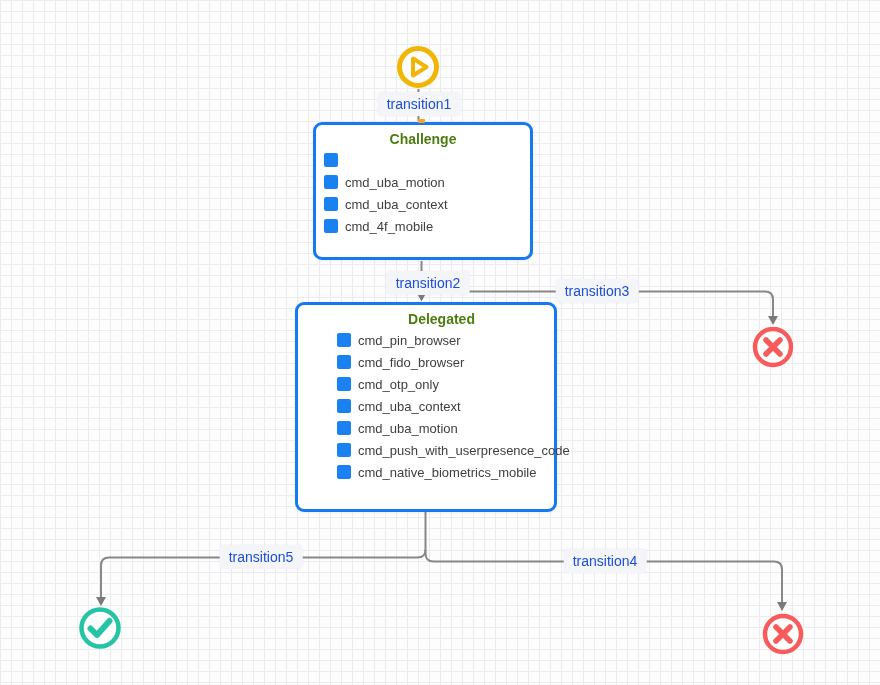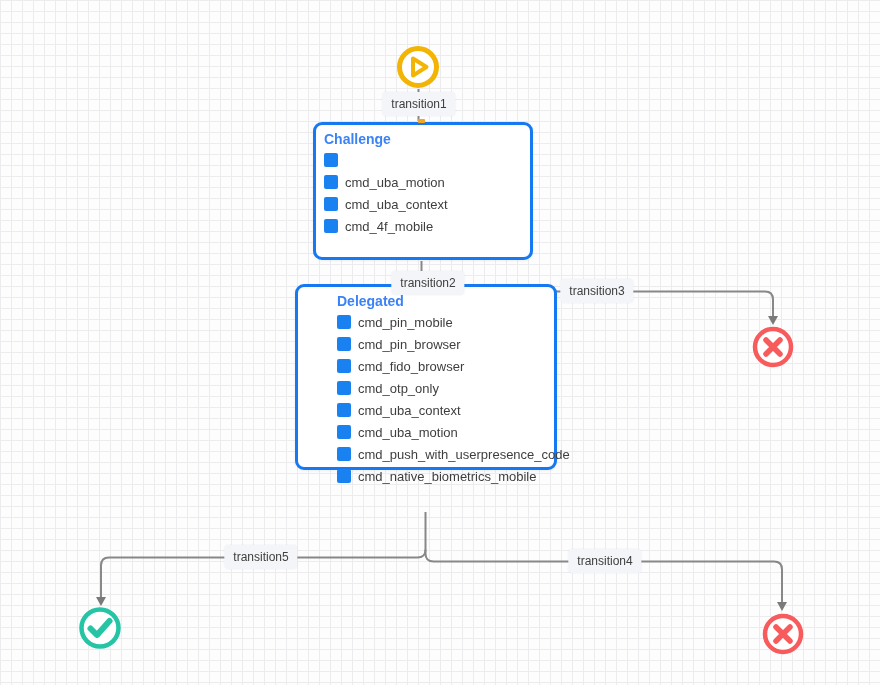--- a/index.html
+++ b/index.html
@@ -30,27 +30,27 @@
     position: absolute;
     z-index: 3;
     background: #ffffff;
     border: 3px solid #1779f2;
     border-radius: 9px;
     box-sizing: border-box;
     padding: 4px 8px 4px 8px;
     box-shadow: 0 1px 3px rgba(60,80,120,0.08);
   }
   .node-challenge { left: 313px; top: 122px; width: 220px; height: 138px; }
-  .node-delegated { left: 295px; top: 284px; width: 262px; height: 186px; padding-left: 39px; }
+  .node-delegated { left: 295px; top: 302px; width: 262px; height: 210px; padding-left: 39px; }
 
   .state-title {
     font-size: 14px;
     font-weight: bold;
-    color: #3b82f6;
-    text-align: left;
+    color: #4d7c0f;
+    text-align: center;
     line-height: 20px;
     height: 20px;
   }
   .cmd-row {
     display: flex;
     align-items: center;
     height: 22px;
     gap: 7px;
   }
   .cmd-bullet {
@@ -73,22 +73,22 @@
   .terminal-start { left: 396px; top: 45px; }
   .terminal-error-top { left: 751px; top: 325px; }
   .terminal-success { left: 78px; top: 606px; }
   .terminal-error-bottom { left: 761px; top: 612px; }
 
   .edge-label {
     position: absolute;
     z-index: 4;
     transform: translate(-50%, -50%);
     background: #f3f5f8;
-    color: #404040;
-    font-size: 12px;
+    color: #1d4ed8;
+    font-size: 14px;
     line-height: 16px;
     padding: 4px 9px;
     border-radius: 4px;
     white-space: nowrap;
     box-shadow: 0 0 0 1px rgba(120,130,150,0.04);
   }
   .label-t1 { left: 419px; top: 104px; }
   .label-t2 { left: 428px; top: 283px; }
   .label-t3 { left: 597px; top: 291px; }
   .label-t4 { left: 605px; top: 561px; }
@@ -161,24 +161,20 @@
           <span class="cmd-label">cmd_4f_mobile</span>
         </div>
       </div>
   </div>
   <div class="anchor-tick"></div>
 
   <div class="state-node node-delegated">
     <div class="state-title">Delegated</div>
     <div>
 
-        <div class="cmd-row">
-          <span class="cmd-bullet"></span>
-          <span class="cmd-label">cmd_pin_mobile</span>
-        </div>
 
         <div class="cmd-row">
           <span class="cmd-bullet"></span>
           <span class="cmd-label">cmd_pin_browser</span>
         </div>
 
         <div class="cmd-row">
           <span class="cmd-bullet"></span>
           <span class="cmd-label">cmd_fido_browser</span>
         </div>

